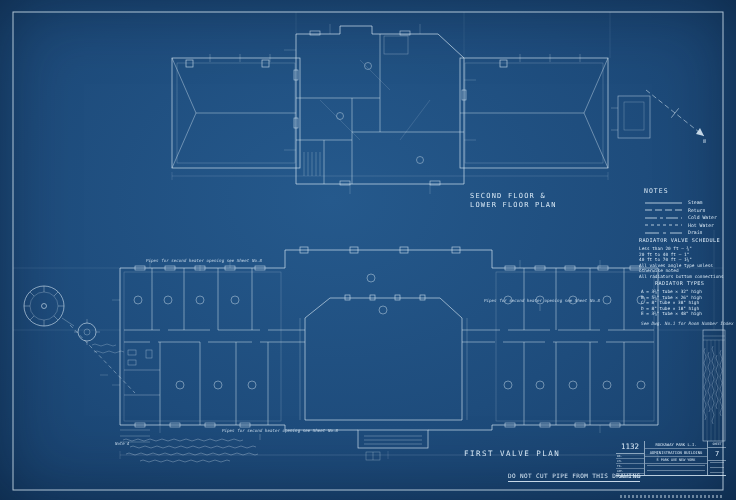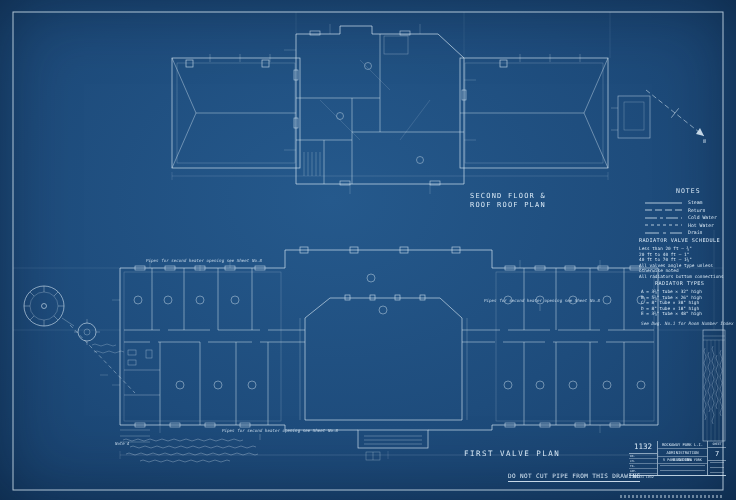--- a/index.html
+++ b/index.html
@@ -11,21 +11,21 @@
   }
   svg.linework{position:absolute;left:0;top:0;}
   .t{position:absolute;color:#d9e9f6;white-space:pre;line-height:1.15;}
   .hand{font-style:italic;opacity:.85;}
   .notes-legend-row{position:absolute;display:flex;align-items:center;height:7px;}
   .leg-label{font-size:4.8px;color:#d9e9f6;margin-left:4px;}
   
   .tblock{position:absolute;left:616px;top:441px;width:110px;height:52px;color:#dcebf7;}
   .tblock .hdr{height:12px;line-height:12px;text-align:center;font-size:6.8px;letter-spacing:1.4px;
     border-top:1px solid rgba(215,231,243,.85);border-bottom:1px solid rgba(215,231,243,.85);}
-  .tblock .body{display:flex;height:34px;border-bottom:1px solid rgba(215,231,243,.85);margin-left:13px;}
+  .tblock .body{display:flex;height:34px;border-bottom:1px solid rgba(215,231,243,.85);}
   .col-l{width:28px;border-right:1px solid rgba(215,231,243,.6);display:flex;flex-direction:column;}
   .col-m{flex:1;border-right:1px solid rgba(215,231,243,.6);display:flex;flex-direction:column;}
   .col-r{width:18px;display:flex;flex-direction:column;}
   .numcell{height:12px;line-height:12px;text-align:center;font-size:7.5px;border-bottom:1px solid rgba(215,231,243,.6);}
   .mini{height:4px;line-height:4px;font-size:2.8px;padding-left:1px;border-bottom:.5px solid rgba(215,231,243,.4);opacity:.9;}
   .datecell{flex:1;text-align:center;font-size:3.2px;line-height:6px;}
   .mrow{text-align:center;border-bottom:.5px solid rgba(215,231,243,.4);}
   .micro{margin:1px 2px;flex:1;background:repeating-linear-gradient(180deg,rgba(215,231,243,.4) 0 .6px,transparent .6px 2.6px);}
   .sheetlbl{height:6px;line-height:6px;text-align:center;font-size:3px;border-bottom:.5px solid rgba(215,231,243,.5);}
   .sheetnum{height:12px;line-height:12px;text-align:center;font-size:7px;border-bottom:.5px solid rgba(215,231,243,.5);}
@@ -230,23 +230,23 @@
       <path d="M126,454 q3,-2 6,0 t6,0 t6,0 t6,0 t6,0 t6,0 t6,0 t6,0 t6,0 t6,0 t6,0 t6,0 t6,0 t6,0 t6,0 t6,0 t6,0 t6,0 t6,0 t6,0 t6,0 t6,0"></path>
       <path d="M140,461 q3,-2 6,0 t6,0 t6,0 t6,0 t6,0 t6,0 t6,0 t6,0 t6,0 t6,0 t6,0 t6,0 t6,0 t6,0 t6,0"></path>
     </g>
 
     <g stroke-width=".5" opacity=".5">
       <path d="M200,265 v6 M540,305 v6 M260,434 v6"></path>
     </g>
   </svg>
 
   <span class="t" style="left:470px;top:192px;font-size:7px;letter-spacing:1.2px;text-align:right;">SECOND FLOOR &amp;</span>
-  <span class="t" style="left:470px;top:201px;font-size:7px;letter-spacing:1.2px;">ROOF ROOF PLAN</span>
-
-  <span class="t" style="left:676px;top:188px;font-size:6.5px;letter-spacing:1px;">NOTES</span>
+  <span class="t" style="left:470px;top:201px;font-size:7px;letter-spacing:1.2px;">LOWER FLOOR PLAN</span>
+
+  <span class="t" style="left:644px;top:188px;font-size:6.5px;letter-spacing:1px;">NOTES</span>
 
   <div class="notes-legend-row" style="left:644px;top:199px;">
     <svg width="40" height="6">
         <line x1="1" y1="3" x2="38" y2="3" stroke="#d7e7f3" stroke-width=".8" stroke-dasharray=""></line>
       </svg>
     <span class="leg-label">Steam</span>
   </div>
   <div class="notes-legend-row" style="left:644px;top:206.5px;">
     <svg width="40" height="6">
         <line x1="1" y1="3" x2="38" y2="3" stroke="#d7e7f3" stroke-width=".8" stroke-dasharray="7 3"></line>

